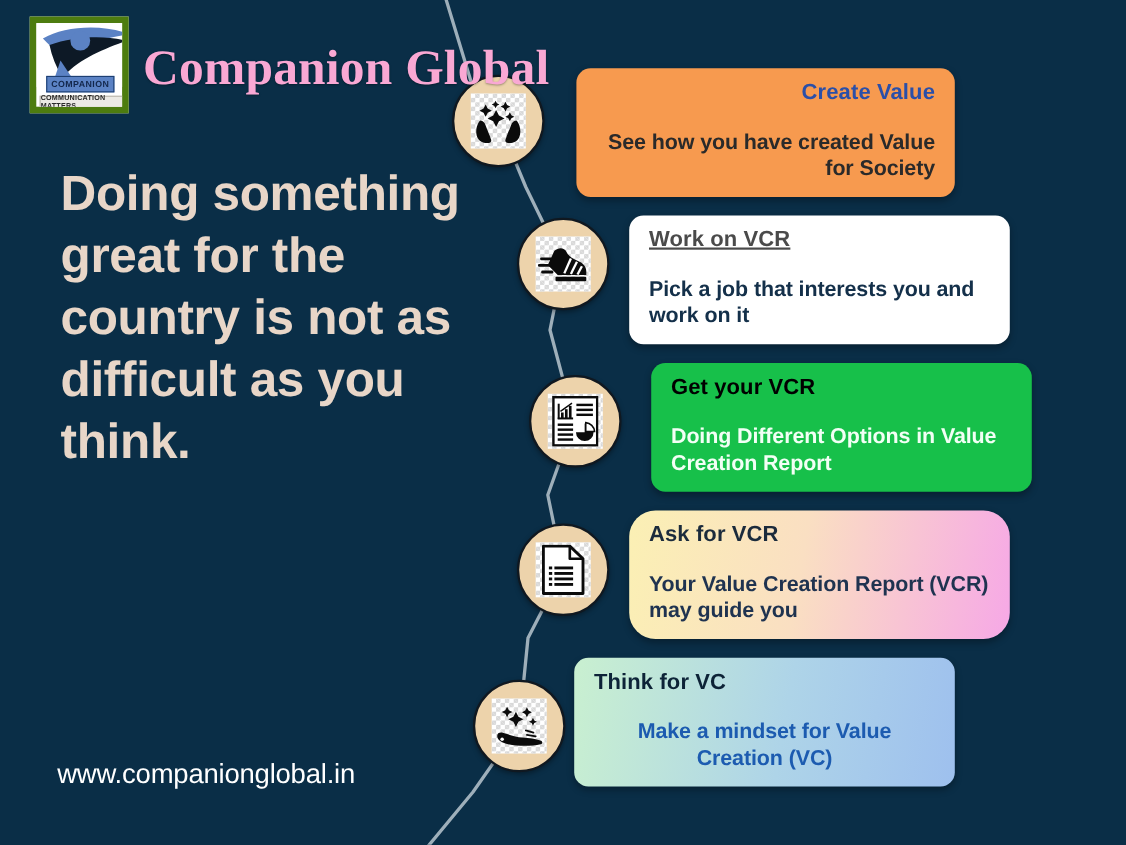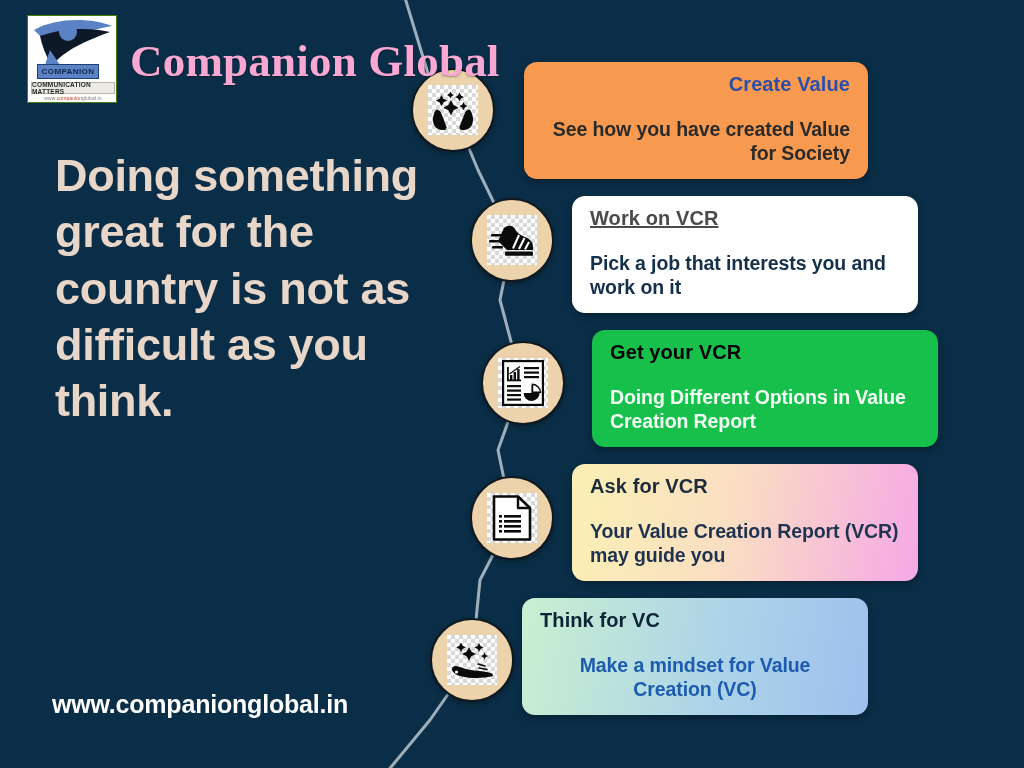--- a/index.html
+++ b/index.html
@@ -10,21 +10,21 @@
     position:relative;
   }
   #stage { position:absolute; inset:0; width:1024px; height:768px; }
 
   
   .connector { position:absolute; inset:0; width:1024px; height:768px; z-index:1; pointer-events:none; }
 
   
   .logo-box {
     position:absolute; left:27px; top:15px; width:90px; height:88px;
-    background:#ffffff; border:1px solid #4d7c0f; overflow:hidden; z-index:5;
+    background:#ffffff; border:6px solid #4d7c0f; overflow:hidden; z-index:5;
   }
   .logo-art { position:absolute; left:0; top:0; width:90px; height:58px; overflow:hidden; }
   .logo-badge {
     position:absolute; left:9px; top:48px; width:62px; height:15px;
     background:#5b82c4; border:1px solid #1d3f72;
     color:#12264a; font-size:8px; font-weight:bold; letter-spacing:.4px;
     display:flex; align-items:center; justify-content:center;
     font-family:"Liberation Sans", sans-serif;
   }
   .logo-tag {
@@ -49,21 +49,21 @@
   
   .headline {
     position:absolute; left:55px; top:148px; width:365px; z-index:5;
     color:#e8d6c8; font-size:45px; font-weight:bold; line-height:1.25;
     text-align:left; letter-spacing:-.3px;
   }
 
   
   .footer-url {
     position:absolute; left:52px; top:690px; z-index:5;
-    color:#ffffff; font-size:25px; font-weight:bold; letter-spacing:-.2px;
+    color:#ffffff; font-size:25px; font-weight:normal; letter-spacing:-.2px;
   }
 
   
   .step { position:absolute; z-index:3; }
 
   .bubble {
     position:absolute; border-radius:50%;
     border:2px solid #101820;
     display:flex; align-items:center; justify-content:center;
     box-shadow:0 2px 5px rgba(0,0,0,.35);
@@ -224,21 +224,21 @@
             <rect x="7" y="25" width="3" height="2.6"></rect>
               <rect x="12" y="25" width="17" height="2.6"></rect>
             <rect x="7" y="30" width="3" height="2.6"></rect>
               <rect x="12" y="30" width="17" height="2.6"></rect>
             <rect x="7" y="35" width="3" height="2.6"></rect>
               <rect x="12" y="35" width="17" height="2.6"></rect>
           </g>
         </svg>
       </div>
     </div>
-    <div class="card" style="left:572px; top:464px; width:346px; background:linear-gradient(100deg,#fbf0b4 0%,#fadfc2 45%,#f6a8e6 100%);">
+    <div class="card" style="left:572px; top:464px; width:346px; background:linear-gradient(100deg,#fbf0b4 0%,#fadfc2 45%,#f6a8e6 100%);border-radius:24px;">
       <div class="card-title" style="color:#1b2b3c;">Ask for VCR</div>
       <div class="card-body" style="color:#1f3350;">Your Value Creation Report (VCR) may guide you</div>
     </div>
   </div>
 
   <div class="step">
     <div class="bubble" style="left: 430px; top: 618px; width: 84px; height: 84px; background: rgb(237, 211, 171);">
       <div class="bubble-inner">
         <svg width="46" height="40" viewBox="0 0 46 40">
           <g fill="#0b0b0b">

